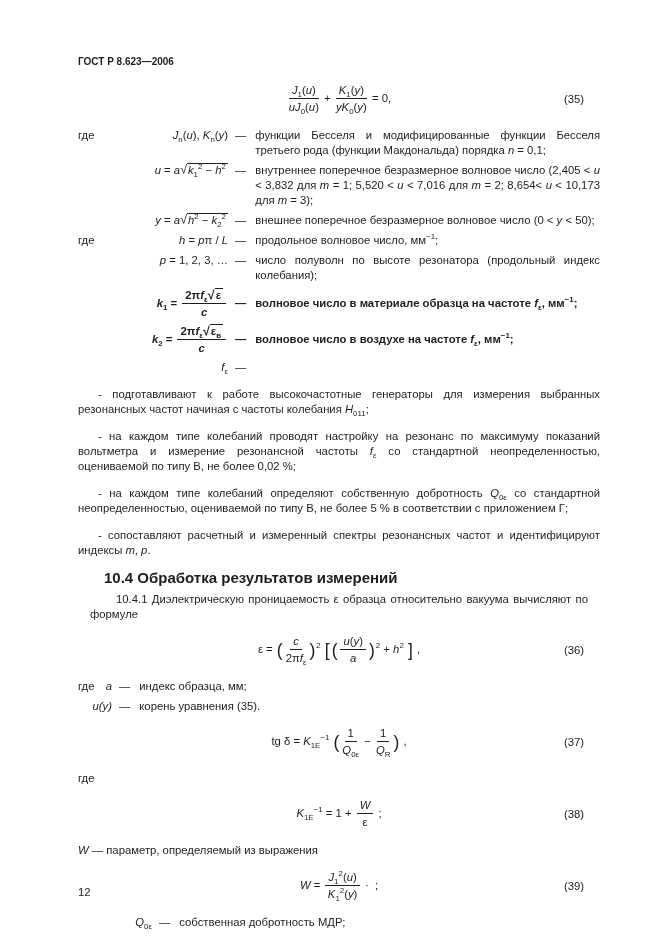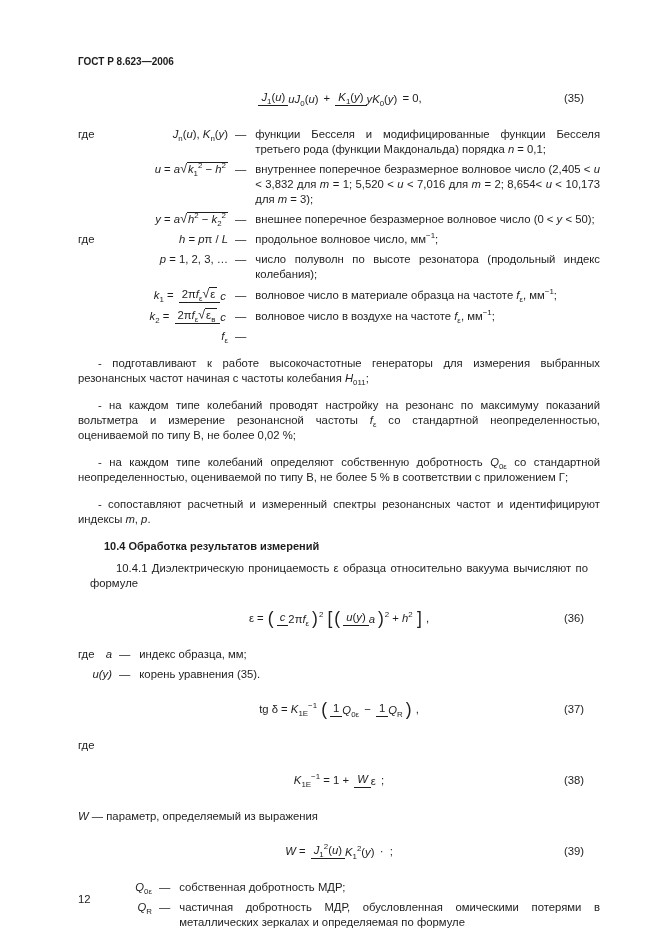--- a/index.html
+++ b/index.html
@@ -10,40 +10,40 @@
   }
   .page{padding:54px 61px 0 78px;}
   i{font-style:italic;}
   sub,sup{font-size:0.7em;line-height:0;}
   .hdr{font-weight:bold;font-size:10px;margin-bottom:14px;}
   
   .frow{position:relative;display:flex;justify-content:center;align-items:center;margin:12px 0 14px;min-height:30px;}
   .fx{display:inline-flex;align-items:center;}
   .fx .mt{white-space:pre;}
   .fnum{position:absolute;right:16px;top:50%;transform:translateY(-50%);}
-  .frac{display:inline-flex;flex-direction:row;align-items:center;margin:0 2px;text-align:center;line-height:14px;}
+  .frac{display:inline-flex;flex-direction:column;align-items:center;margin:0 2px;text-align:center;line-height:14px;}
   .frac .fn{border-bottom:1px solid currentColor;padding:0 3px 1px;}
   .frac .fd{padding-top:1px;}
   .big{font-size:1.55em;font-weight:300;line-height:0;padding:0 1px;}
   .sq{font-size:1.1em;}
   .rad{border-top:1px solid currentColor;padding:0 2px 0 1px;}
   
   .drow{display:flex;align-items:flex-start;margin:5px 0;}
-  .drow.c{align-items:flex-end;}
+  .drow.c{align-items:center;font-weight:bold;}
   .dterm{flex:none;display:flex;justify-content:flex-end;align-items:center;}
   .w1{width:150px;} .w2{width:34px;} .w3{width:74px;}
   .dterm .pre{margin-right:auto;padding-right:6px;font-style:normal;}
   .ddash{flex:none;padding:0 9px 0 7px;}
   .ddesc{flex:1;text-align:justify;}
   
   .para{text-indent:20px;margin:12px 0;text-align:justify;}
   .pind{text-indent:26px;margin:6px 12px 4px;text-align:justify;}
-  .h2{font-weight:bold;font-size:11px;text-indent:26px;margin:11px 0 7px;}
+  .h2{font-weight:bold;font-size:15px;text-indent:26px;margin:11px 0 7px;}
   .gde{margin:6px 0 0;}
-  .pgnum{position:absolute;left:78px;bottom:29px;}
+  .pgnum{position:absolute;left:78px;bottom:36px;}
 </style>
 </head>
 <body>
 
 <div class="page">
 
   <div class="hdr">ГОСТ Р 8.623—2006</div>
 
   <div class="frow">
     <span class="fx">

